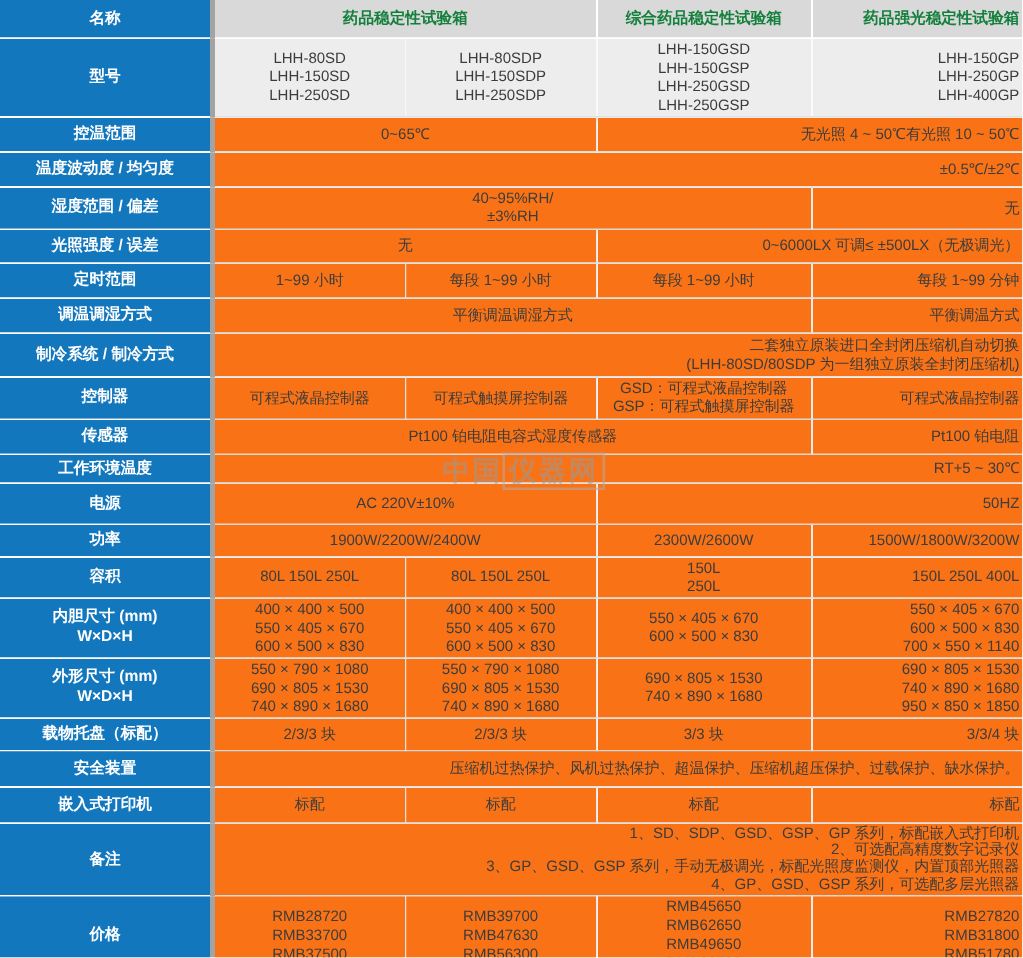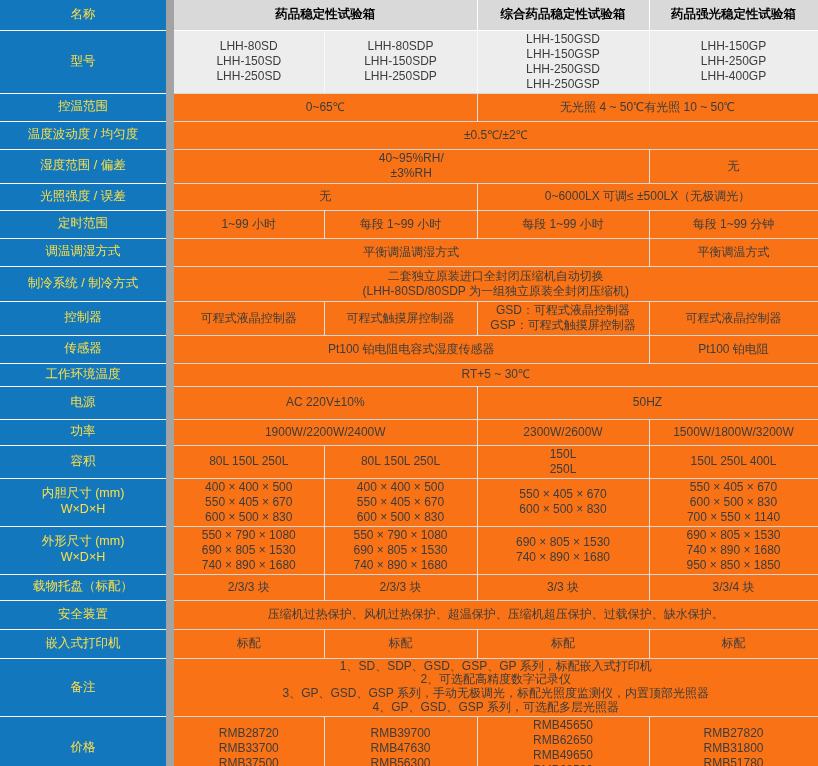--- a/index.html
+++ b/index.html
@@ -1,24 +1,24 @@
 <!DOCTYPE html>
 <html><head>
 <meta charset="utf-8">
 <style>
   html,body { margin:0; padding:0; background:#fff; font-family:"Liberation Sans", sans-serif; }
   .wrap { position:relative; width:818px; height:766px; background:#fff; overflow:hidden; }
   table.spec { border-collapse:collapse; table-layout:fixed; width:818px; }
   td { text-align:center; vertical-align:middle; font-size:12px; line-height:1.25;
        color:#3c3c3c; white-space:pre-line; padding:1px 2px; overflow:hidden; }
-  td.lbl { background:#1377bd; color:#fde047; font-weight:normal; font-size:12.5px;
-           border-bottom:1px solid #ffffff; border-right:8px solid #a3a3a3; }
+  td.lbl { background:#1377bd; color:#ffffff; font-weight:bold; font-size:12.5px;
+           border-bottom:1px solid #ffffff; border-right:4px solid #a3a3a3; }
   td.c { background:#f97316; border-bottom:1px solid #d8d8d8; border-right:1px solid #e2e2e2; }
-  td.c:last-child { border-right:1px solid #d0d0d0; }
-  tr.hdr td.c { background:#d9d9d9; font-weight:bold; color:#000000; font-size:12.5px;
+  td.c:last-child { border-right:1px solid #d0d0d0;text-align:right; }
+  tr.hdr td.c { background:#d9d9d9; font-weight:bold; color:#15803d; font-size:12.5px;
                 border-right:1px solid #ffffff; border-bottom:1px solid #ffffff;margin-top:32px; }
   tr.model td.c { background:#ededed; border-right:1px solid #f8f8f8; }
   tr.notes td.c { line-height:1.16; }
   .watermark { position:absolute; left:354px; top:362px; font-size:22px; font-weight:bold;
                color:#9a9a9a; opacity:0.55; letter-spacing:2px; white-space:nowrap;
                pointer-events:none; }
   .watermark .boxed { border:2px solid #ababab; padding:0 3px 1px 3px; }
 </style>
 </head>
 <body>
@@ -217,13 +217,14 @@
 RMB62650
 RMB49650
 RMB68530</td>
       <td class="c">RMB27820
 RMB31800
 RMB51780</td>
     </tr>
   </tbody>
     </table>
 
+  <div class="watermark"><span>中国</span><span class="boxed">仪器网</span></div>
 </div>
 
 </body></html>

